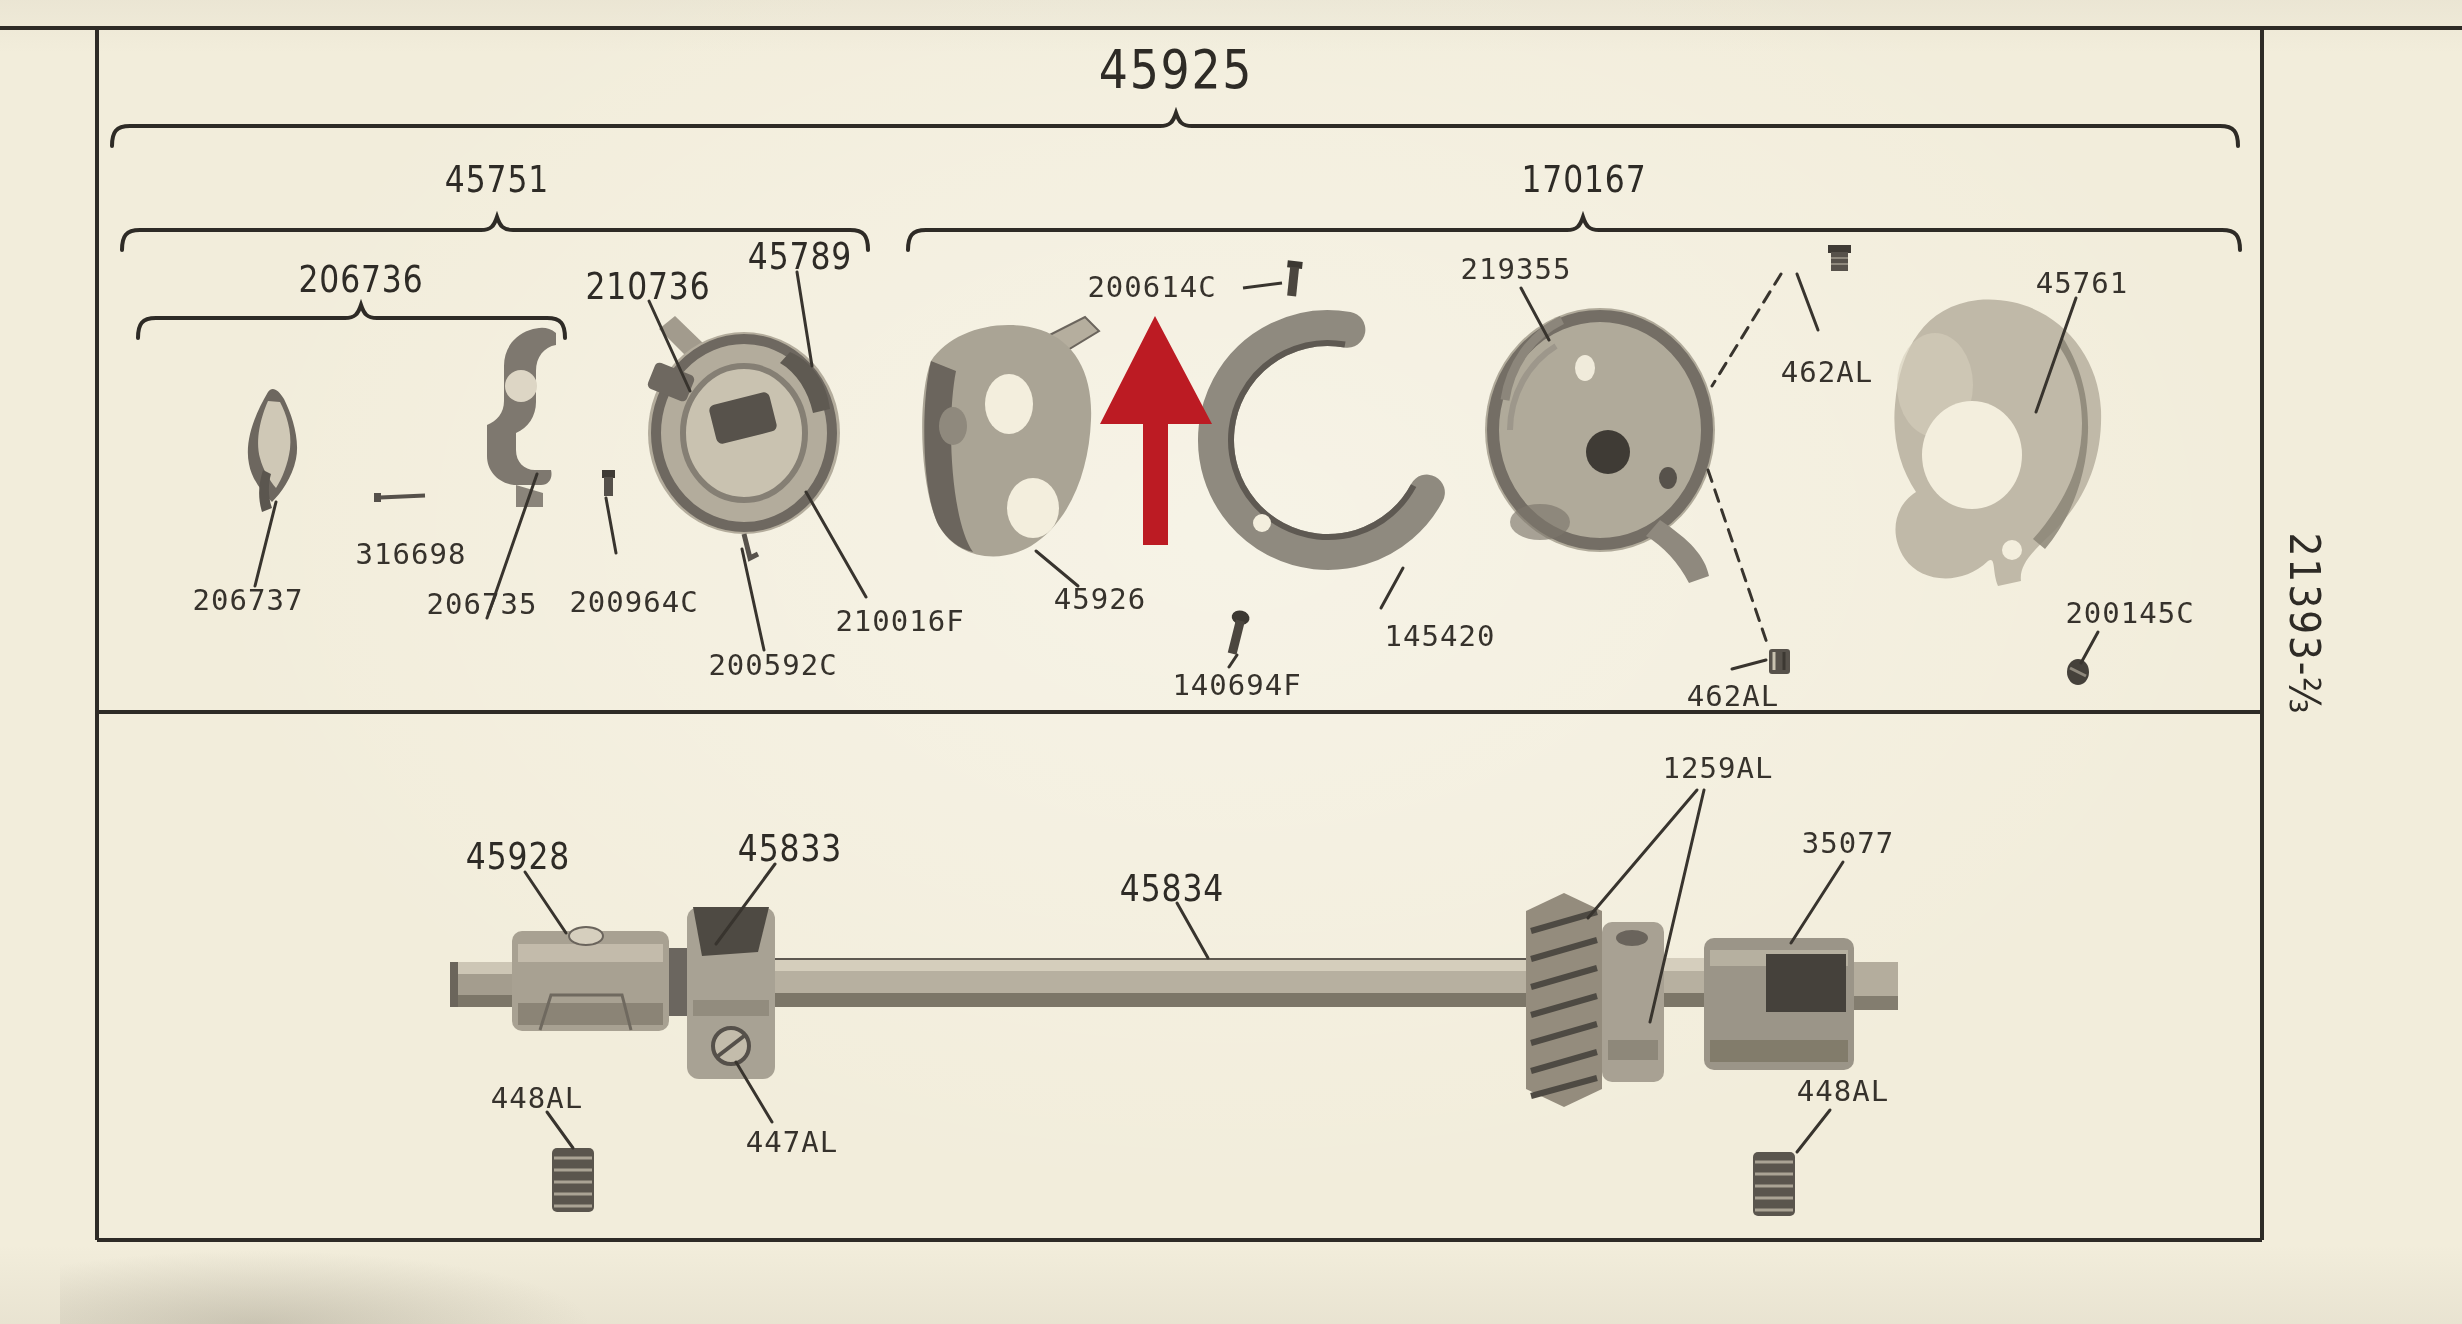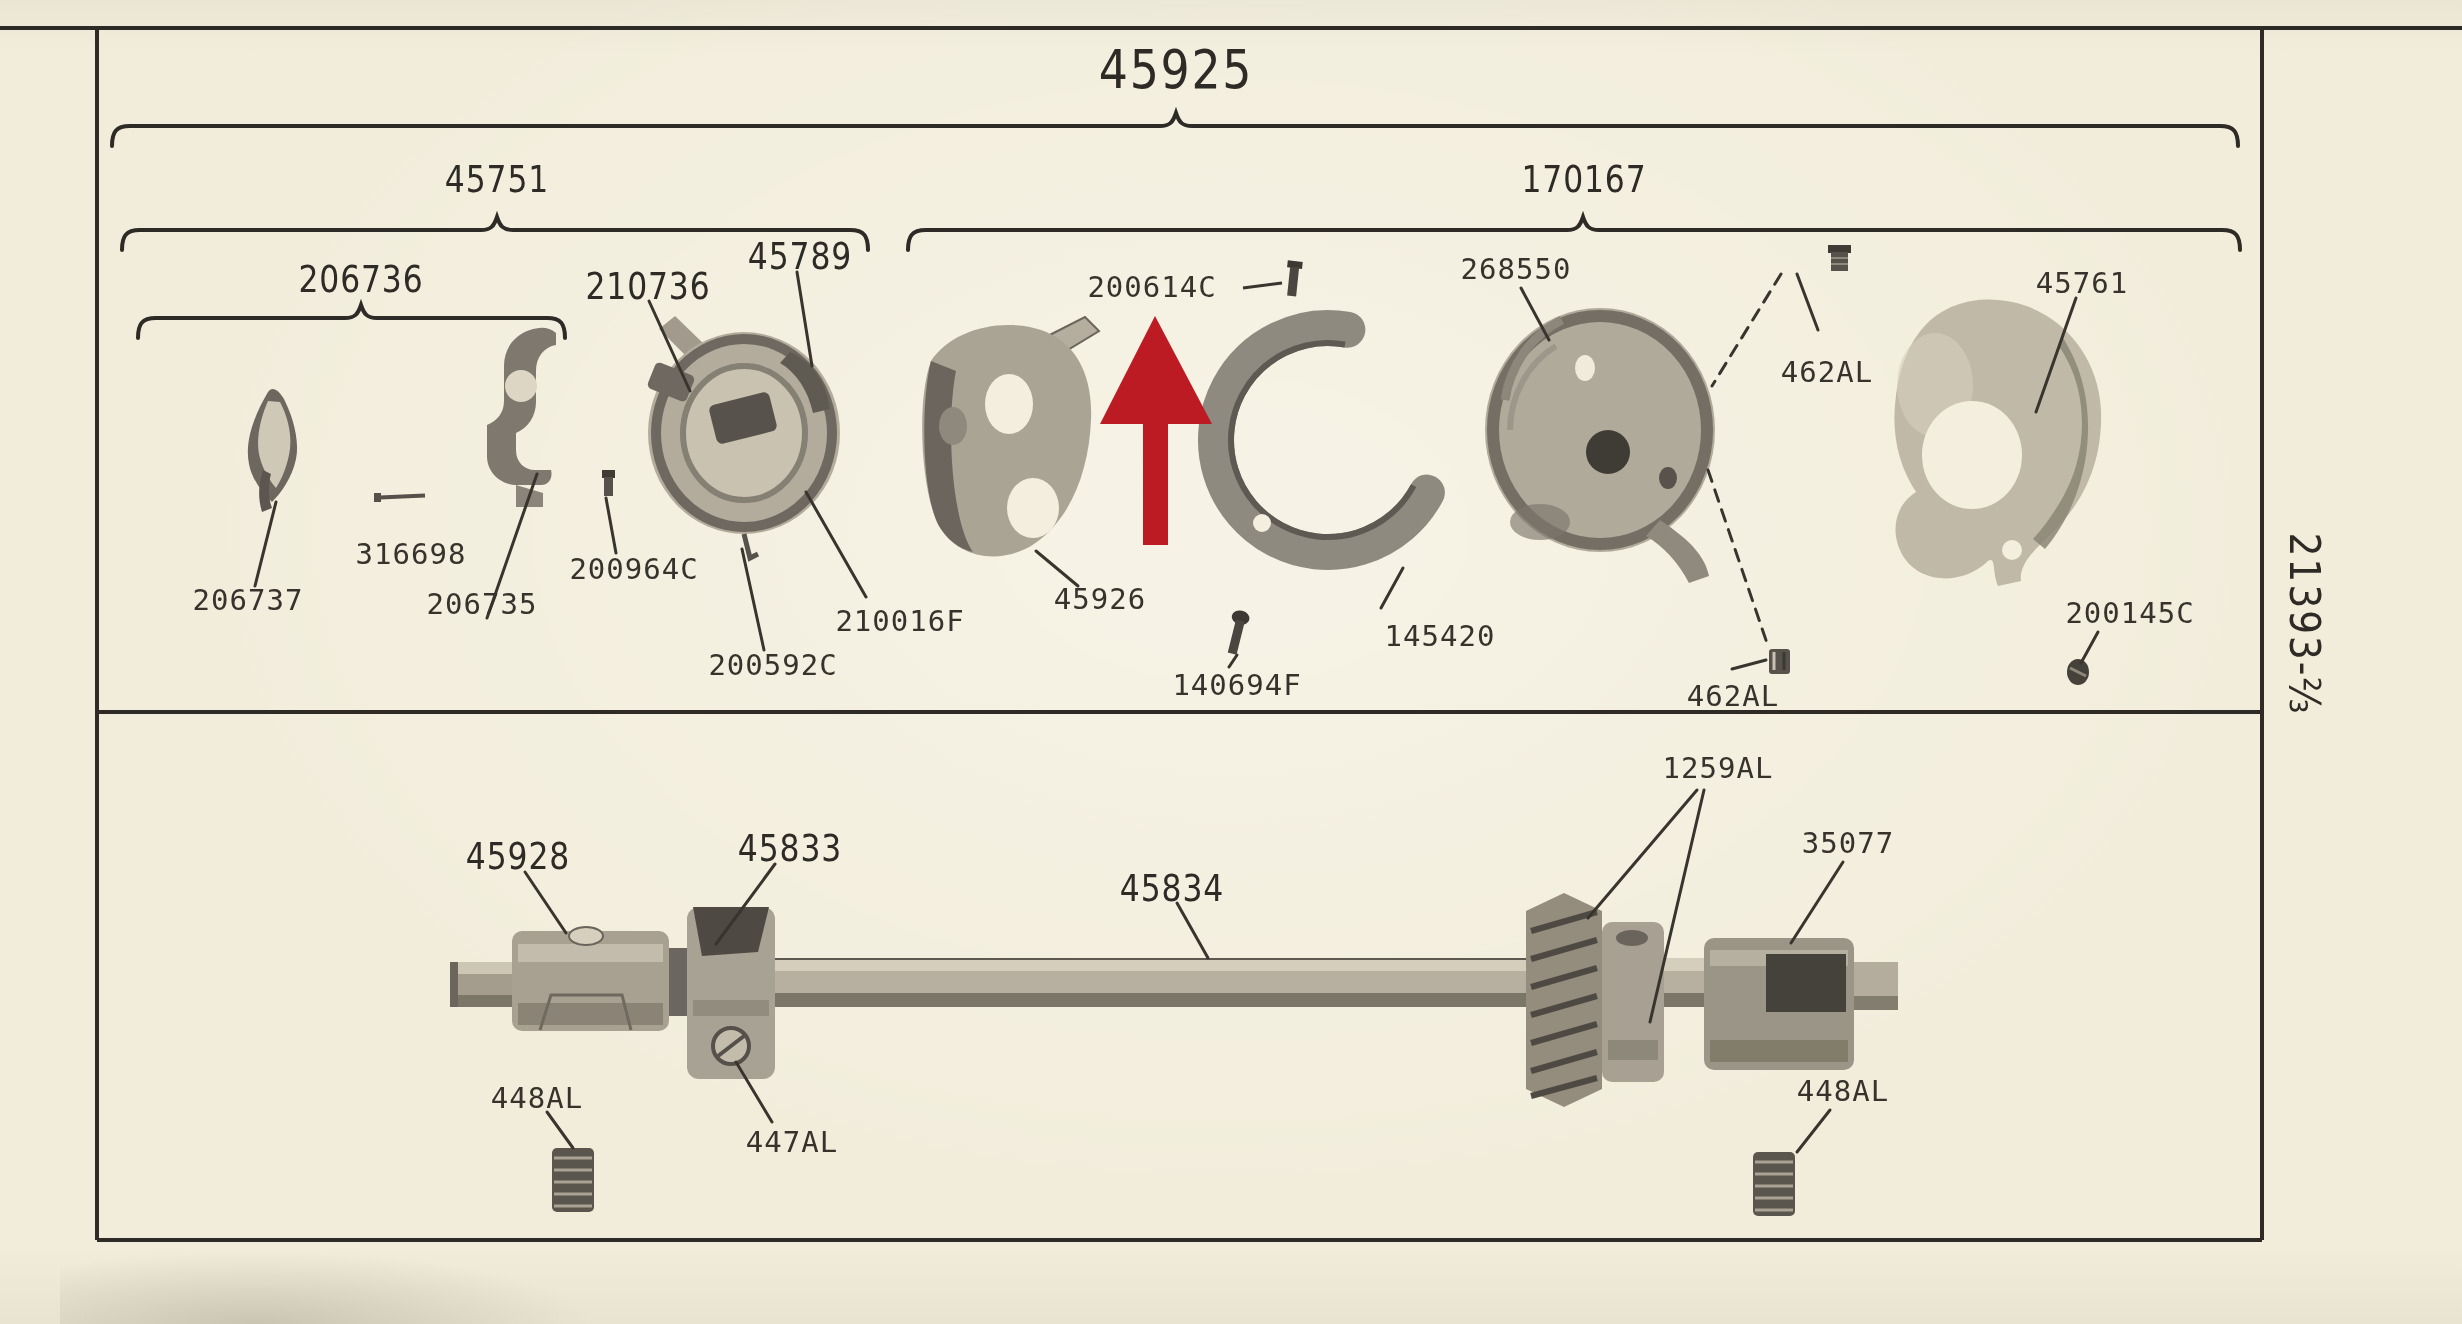--- a/index.html
+++ b/index.html
@@ -258,27 +258,27 @@
   </svg>
 
   <div class="lbl hdr hdr-main" style="left:1176px;top:70px">45925</div>
   <div class="lbl hdr hdr-sub" style="left:497px;top:179px">45751</div>
   <div class="lbl hdr hdr-sub" style="left:1584px;top:179px">170167</div>
   <div class="lbl hdr hdr-sub" style="left:361px;top:279px">206736</div>
 
   <div class="lbl hdr hdr-sub" style="left:648px;top:286px">210736</div>
   <div class="lbl hdr hdr-sub" style="left:800px;top:256px">45789</div>
   <div class="lbl tw" style="left:1152px;top:287px">200614C</div>
-  <div class="lbl tw" style="left:1516px;top:269px">268550</div>
+  <div class="lbl tw" style="left:1516px;top:269px">219355</div>
   <div class="lbl tw" style="left:1827px;top:372px">462AL</div>
   <div class="lbl tw" style="left:2082px;top:283px">45761</div>
   <div class="lbl tw" style="left:411px;top:554px">316698</div>
   <div class="lbl tw" style="left:248px;top:600px">206737</div>
   <div class="lbl tw" style="left:482px;top:604px">206735</div>
-  <div class="lbl tw" style="left:634px;top:569px">200964C</div>
+  <div class="lbl tw" style="left:634px;top:602px">200964C</div>
   <div class="lbl tw" style="left:900px;top:621px">210016F</div>
   <div class="lbl tw" style="left:773px;top:665px">200592C</div>
   <div class="lbl tw" style="left:1100px;top:599px">45926</div>
   <div class="lbl tw" style="left:1237px;top:685px">140694F</div>
   <div class="lbl tw" style="left:1440px;top:636px">145420</div>
   <div class="lbl tw" style="left:1733px;top:696px">462AL</div>
   <div class="lbl tw" style="left:2130px;top:613px">200145C</div>
 
   <div class="lbl hdr hdr-sub" style="left:518px;top:856px">45928</div>
   <div class="lbl hdr hdr-sub" style="left:790px;top:848px">45833</div>

